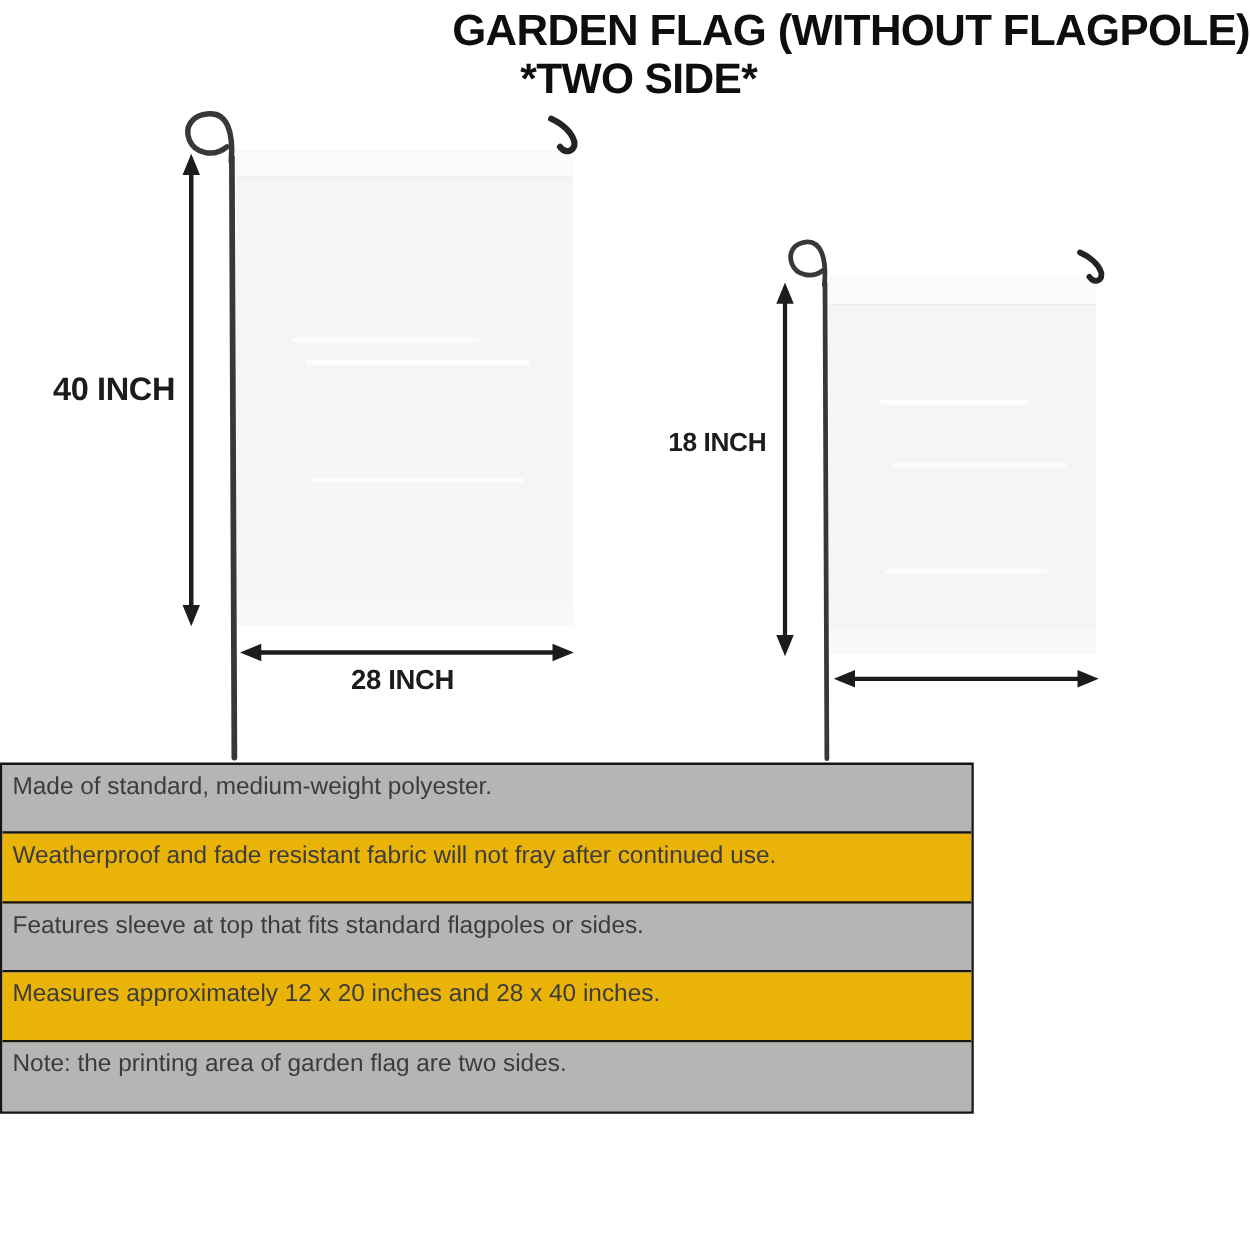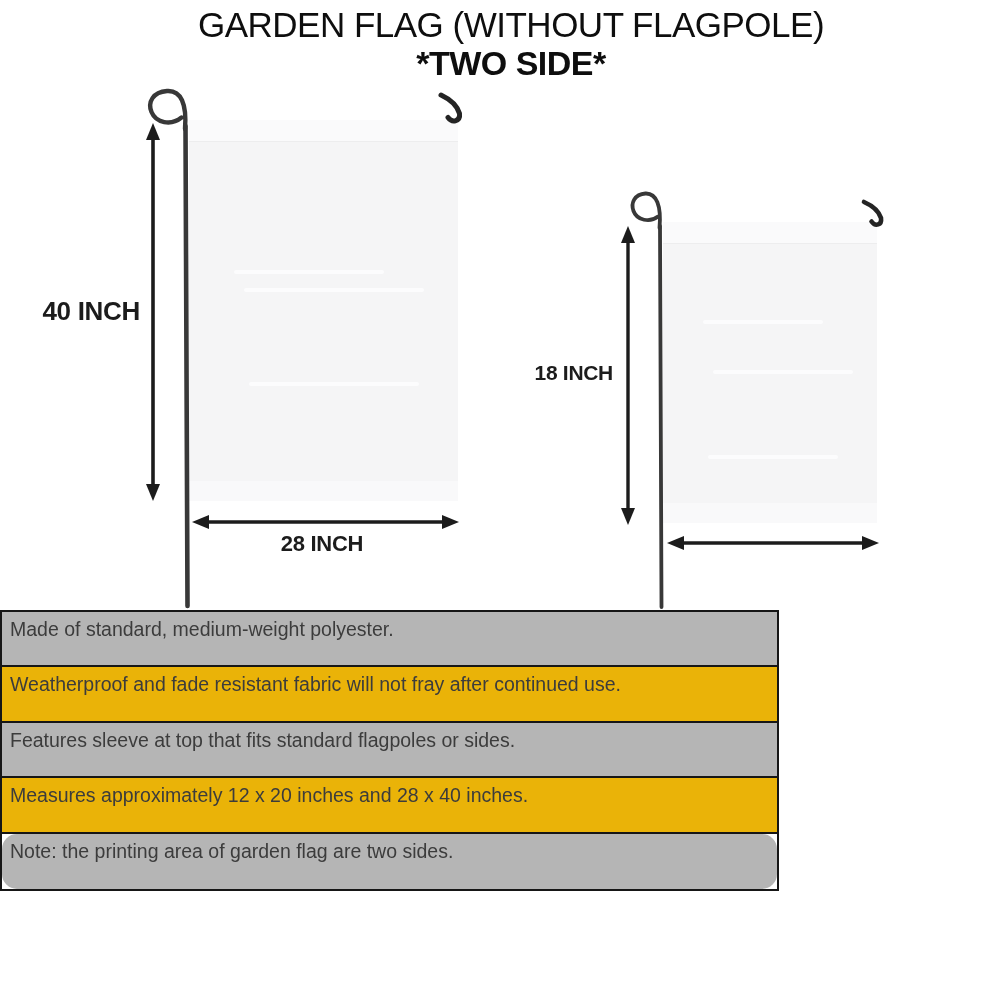--- a/index.html
+++ b/index.html
@@ -18,23 +18,24 @@
     position: absolute;
     top: 5px;
     left: 0;
     width: 100%;
     padding-left: 22px;
     text-align: center;
     color: #0e0e0e;
   }
   .title-line1 {
     font-size: 35px;
-    font-weight: 400;
+    font-weight: 700;
     letter-spacing: -0.5px;
     line-height: 1.12;
+    text-align: right;
   }
   .title-line2 {
     font-size: 34px;
     font-weight: 700;
     letter-spacing: -0.5px;
     line-height: 1.12;
   }
 
   
   .flag {
@@ -73,42 +74,42 @@
 
   
   .dim-label {
     position: absolute;
     font-weight: 700;
     color: #1c1c1c;
     letter-spacing: -0.3px;
   }
   .dim-40 { left: 30px;  top: 296px; width: 110px; text-align: right;  font-size: 26px; }
   .dim-28 { left: 222px; top: 531px; width: 200px; text-align: center; font-size: 22px; }
-  .dim-18 { left: 503px; top: 343px; width: 110px; text-align: right;  font-size: 21px; margin-top: 18px; }
+  .dim-18 { left: 503px; top: 343px; width: 110px; text-align: right;  font-size: 21px; }
   .dim-12 { left: 672px; top: 550px; width: 200px; text-align: center; font-size: 21px; }
 
   
   .feature-table {
     position: absolute;
     left: 0;
     top: 610px;
     width: 779px;
     border: 2px solid #161616;
   }
   .feature-row {
     height: 55.4px;
     padding: 5px 10px 0 8px;
     font-size: 19.5px;
     color: #3c3c3c;
     border-bottom: 2px solid #161616;
     background: #eab308;
     line-height: 1.25;
     overflow: hidden;
   }
-  .feature-row:last-child { border-bottom: none; border-radius: 15px; }
+  .feature-row:last-child { border-bottom: none; }
   .feature-row.shaded { background: #b5b5b5; }
 </style>
 </head>
 <body>
 
 <div class="canvas">
 
   <div class="title-block">
     <div class="title-line1">GARDEN FLAG (WITHOUT FLAGPOLE)</div>
     <div class="title-line2">*TWO SIDE*</div>

